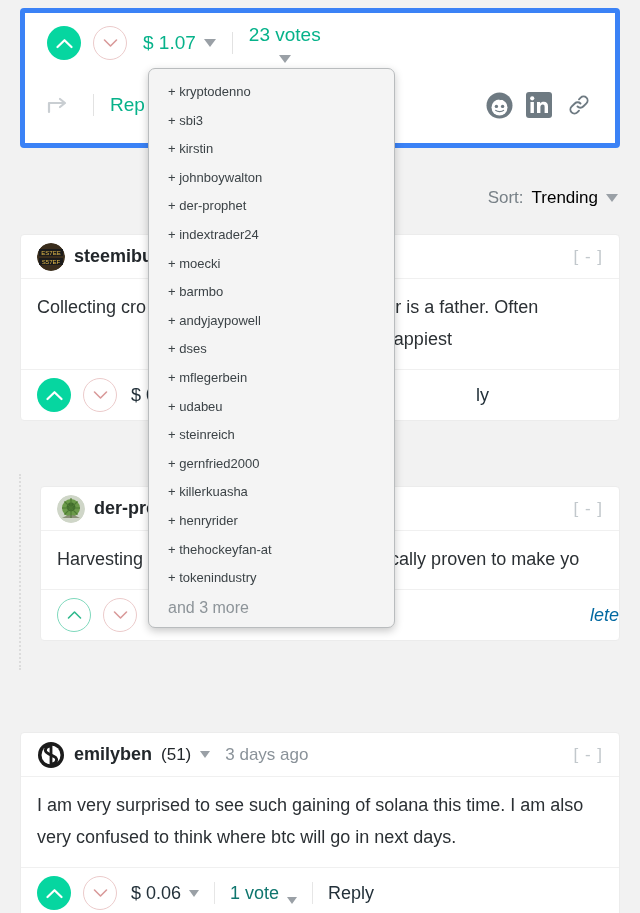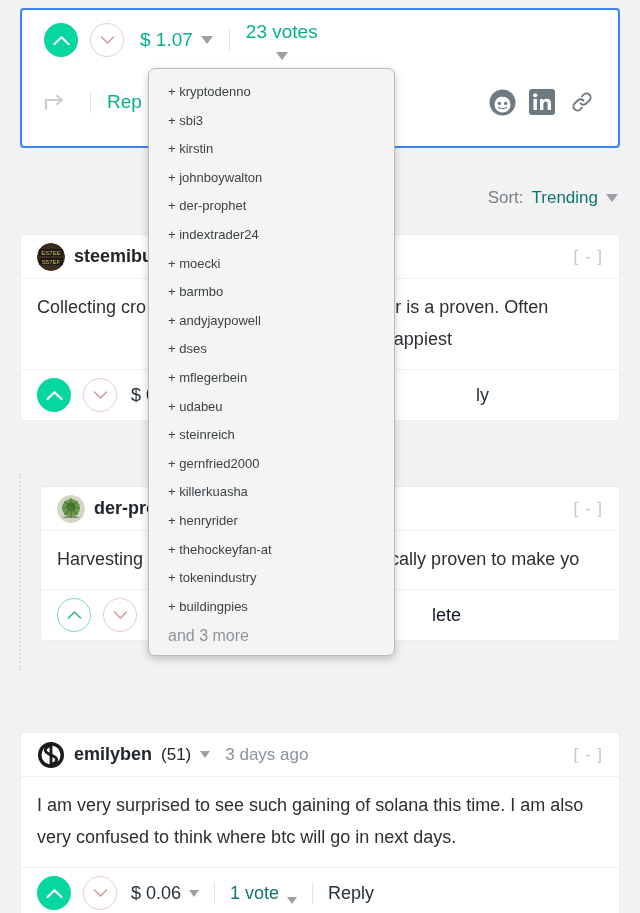--- a/index.html
+++ b/index.html
@@ -9,21 +9,21 @@
     font-family: "Liberation Sans", sans-serif;
     overflow: hidden;
   }
   .page { position: relative; width: 640px; height: 913px; }
 
   
   .post-footer {
     position: absolute; left: 20px; top: 8px;
     width: 600px; height: 140px;
     background: #fff;
-    border: 2px solid #3b82f6;
+    border: 5px solid #3b82f6;
     border-radius: 4px;
   }
   .vote-row {
     display: flex; align-items: center;
     height: 60px; padding: 0 0 0 22px;
     gap: 0;
   }
   .upvote, .downvote {
     width: 34px; height: 34px; border-radius: 50%;
     display: flex; align-items: center; justify-content: center;
@@ -70,21 +70,21 @@
   }
   .sicon { width: 28px; height: 28px; display: flex; align-items: center; justify-content: center; }
 
   
   .sort-bar {
     position: absolute; right: 22px; top: 188px;
     display: flex; align-items: center; gap: 8px;
     font-size: 17px;
   }
   .sort-label { color: #788187; }
-  .sort-value { color: #0f766e; }
+  .sort-value { color: #000000; }
 
   
   .comment {
     position: absolute;
     background: #fff;
     border: 1px solid #ececec;
     border-radius: 4px;
   }
   .c-head {
     display: flex; align-items: center;
@@ -241,21 +241,21 @@
           <text x="14" y="21" font-size="6" fill="#e0b84a" text-anchor="middle" font-family="Liberation Sans, sans-serif">S57EF</text>
         </svg>
       </span>
       <span class="uname">steemibu</span>
       <span class="collapse">[ - ]</span>
     </div>
     <div class="c-body">
       <span>Collecting cro</span>
       <span style="opacity:0">xxxxxxxxxxxxxx</span>
       <span>able. My father is a</span>
-      <span>proven. Often</span>
+      <span>father. Often</span>
       <span style="opacity:0">xxxxxxxxxxxxxx</span>
       <span>opportunity. It is one of</span>
       <span>the happiest</span>
     </div>
     <div class="c-actions">
       <div class="upvote">
         <span>
           <svg width="17" height="11" viewBox="0 0 17 11" fill="none">
             <path d="M1.5 9 L8.5 2.2 L15.5 9" stroke-width="2.2" stroke-linecap="round" stroke-linejoin="round"></path>
           </svg>
@@ -303,21 +303,21 @@
           </svg>
         </span>
       </div>
       <div class="downvote" style="margin-left:12px">
         <span>
           <svg width="15" height="10" viewBox="0 0 15 10" fill="none">
             <path d="M1.5 2 L7.5 8 L13.5 2" stroke-width="1.6" stroke-linecap="round" stroke-linejoin="round"></path>
           </svg>
         </span>
       </div>
-      <span style="margin-left:auto; margin-right:158px; color:#0f172a;">lete</span>
+      <span style="margin-left:auto; color:#0369a1;font-style:italic;">lete</span>
     </div>
   </div>
 
   <div class="comment" style="left:20px; top:732px; width:600px;">
     <div class="c-head">
       <span class="avatar">
         <svg width="28" height="28" viewBox="0 0 28 28">
           <circle cx="14" cy="14" r="14" fill="#ffffff"></circle>
           <circle cx="14" cy="14" r="13" fill="#1b1b1b"></circle>
           <circle cx="14" cy="14" r="9.5" fill="#ffffff"></circle>
@@ -374,18 +374,17 @@
         <div class="dd-item">+ andyjaypowell</div>
         <div class="dd-item">+ dses</div>
         <div class="dd-item">+ mflegerbein</div>
         <div class="dd-item">+ udabeu</div>
         <div class="dd-item">+ steinreich</div>
         <div class="dd-item">+ gernfried2000</div>
         <div class="dd-item">+ killerkuasha</div>
         <div class="dd-item">+ henryrider</div>
         <div class="dd-item">+ thehockeyfan-at</div>
         <div class="dd-item">+ tokenindustry</div>
-        <div class="dd-item">+ buildingpies</div>
       </div>
     <div class="dd-more">and 3 more</div>
   </div>
 
 </div>
 
 </body></html>

